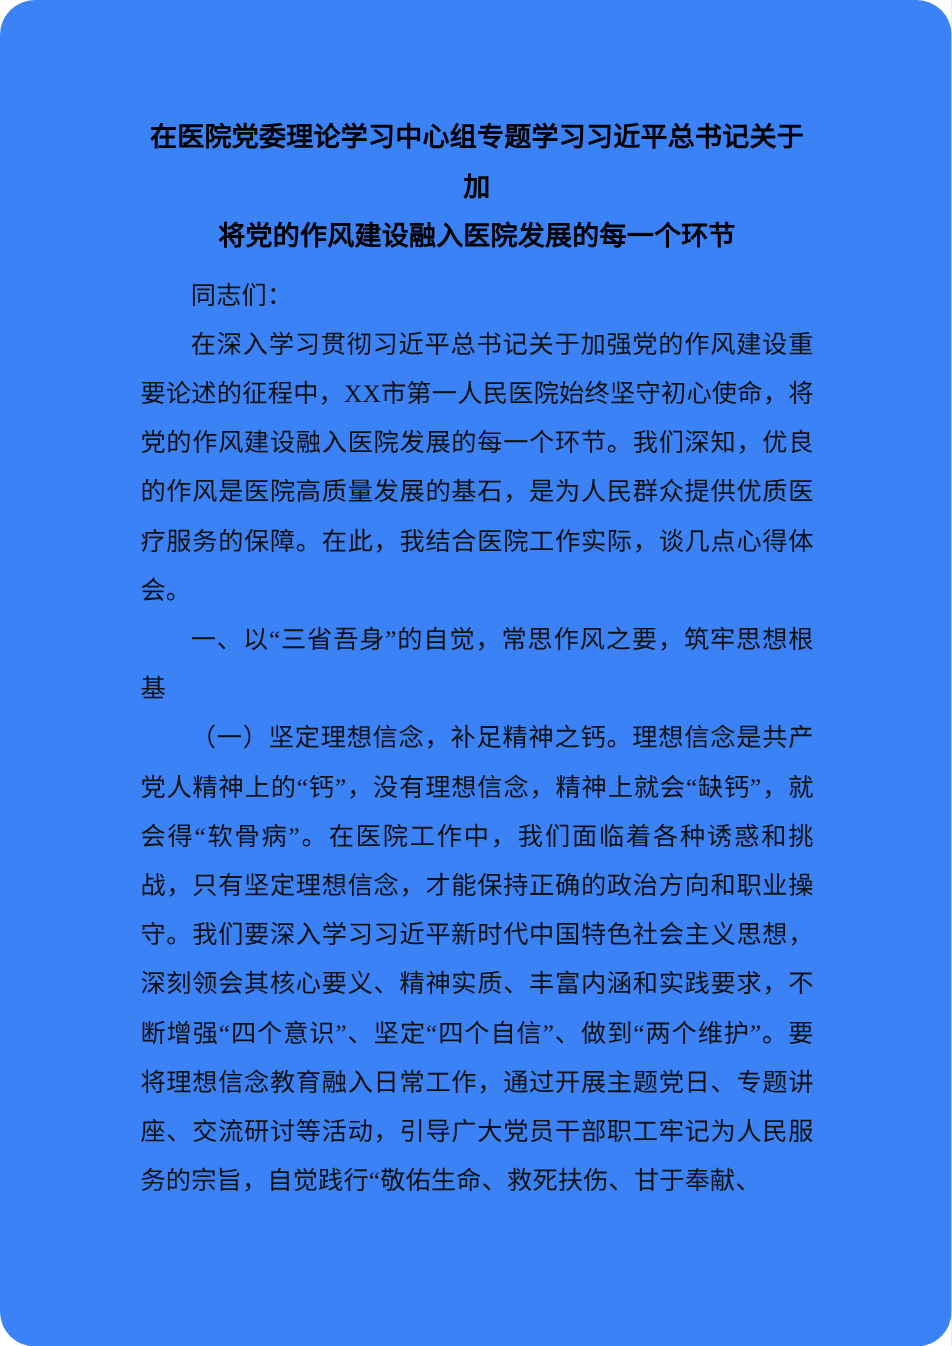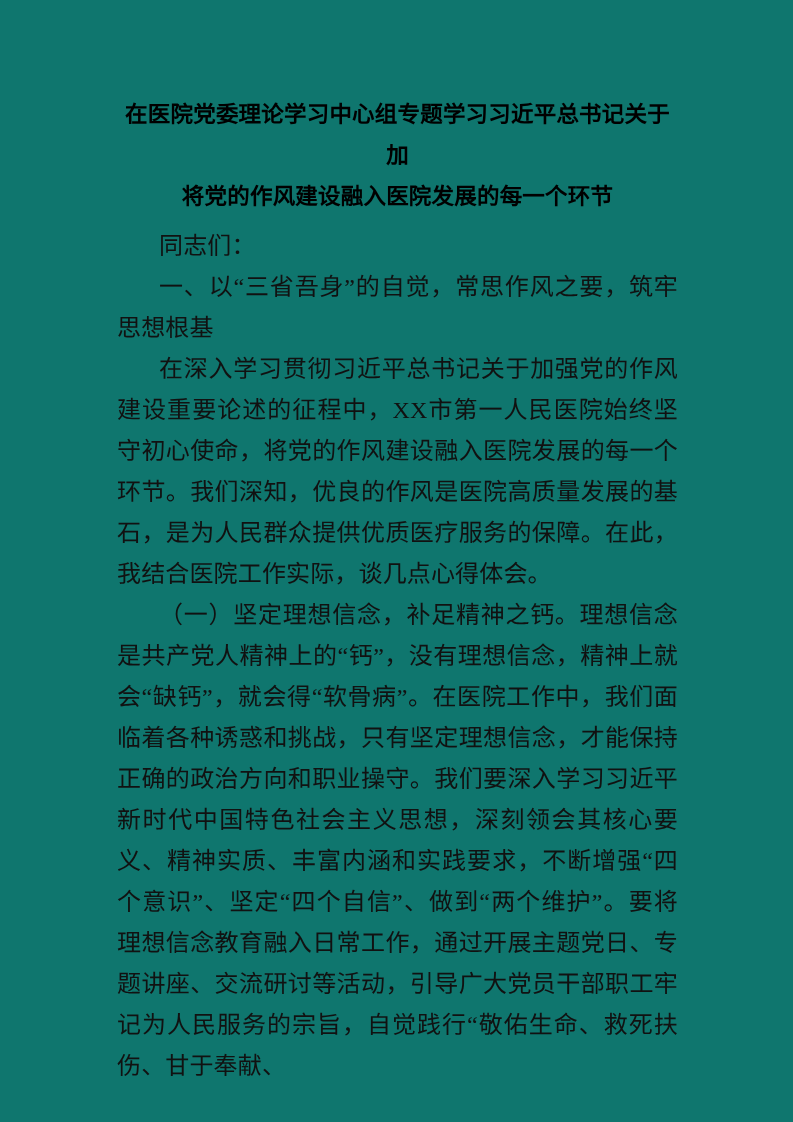--- a/index.html
+++ b/index.html
@@ -35,21 +35,21 @@
     text-align: center;
     letter-spacing: 0.2px;
     margin: 0 0 9px 0;
     word-break: break-all;
   }
 
   
   .para {
     font-family: "Liberation Serif", "DejaVu Serif", serif;
     font-weight: normal;
-    font-size: 24px;
+    font-size: 21px;
     line-height: 41px;
     color: #111111;
     text-align: justify;
     text-align-last: left;
     text-justify: inter-character;
     margin: 0;
     word-break: break-all;
     letter-spacing: 0.15px;
   }
 
@@ -61,30 +61,30 @@
     text-indent: 42px;
   }
 
   .para.heading {
     text-indent: 42px;
   }
 </style>
 </head>
 <body>
 
-<div class="page" style="background: #0f766e;">
+<div class="page" style="background: #3b82f6; border-radius: 29px;">
   <div class="content">
 
     <h1 class="doc-title">
       <span style="display: block;">在医院党委理论学习中心组专题学习习近平总书记关于加</span>
       <span style="display: block;">将党的作风建设融入医院发展的每一个环节</span>
     </h1>
 
     <p class="para salutation">同志们：</p>
 
+    <p class="para indent">在深入学习贯彻习近平总书记关于加强党的作风建设重要论述的征程中，XX市第一人民医院始终坚守初心使命，将党的作风建设融入医院发展的每一个环节。我们深知，优良的作风是医院高质量发展的基石，是为人民群众提供优质医疗服务的保障。在此，我结合医院工作实际，谈几点心得体会。</p>
+
     <p class="para heading">一、以“三省吾身”的自觉，常思作风之要，筑牢思想根基</p>
-
-    <p class="para indent">在深入学习贯彻习近平总书记关于加强党的作风建设重要论述的征程中，XX市第一人民医院始终坚守初心使命，将党的作风建设融入医院发展的每一个环节。我们深知，优良的作风是医院高质量发展的基石，是为人民群众提供优质医疗服务的保障。在此，我结合医院工作实际，谈几点心得体会。</p>
 
     <p class="para indent">（一）坚定理想信念，补足精神之钙。理想信念是共产党人精神上的“钙”，没有理想信念，精神上就会“缺钙”，就会得“软骨病”。在医院工作中，我们面临着各种诱惑和挑战，只有坚定理想信念，才能保持正确的政治方向和职业操守。我们要深入学习习近平新时代中国特色社会主义思想，深刻领会其核心要义、精神实质、丰富内涵和实践要求，不断增强“四个意识”、坚定“四个自信”、做到“两个维护”。要将理想信念教育融入日常工作，通过开展主题党日、专题讲座、交流研讨等活动，引导广大党员干部职工牢记为人民服务的宗旨，自觉践行“敬佑生命、救死扶伤、甘于奉献、</p>
 
   </div>
 </div>
 
 </body></html>

